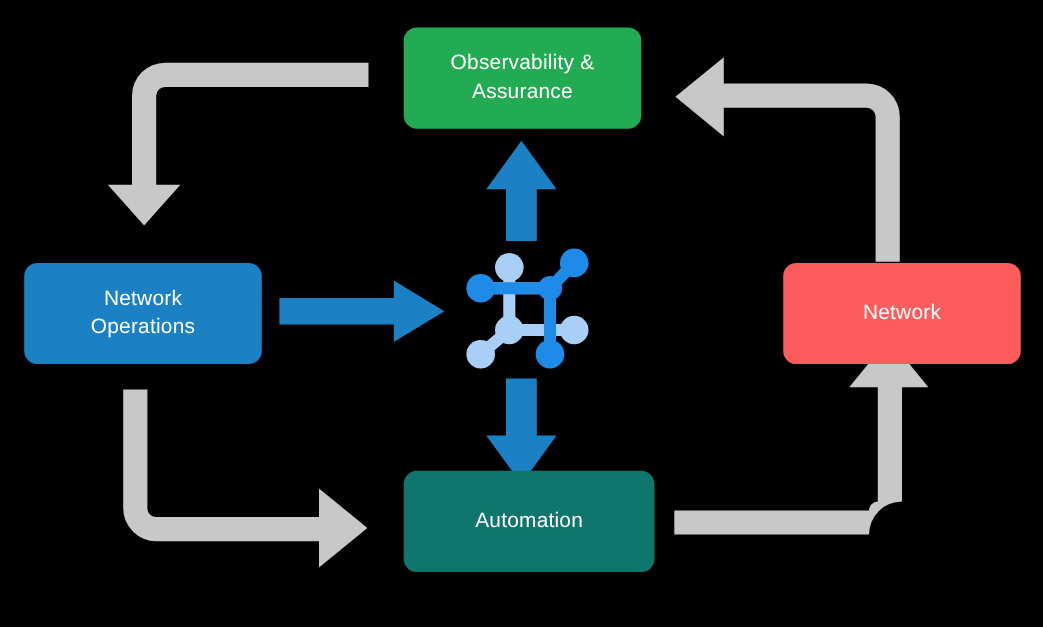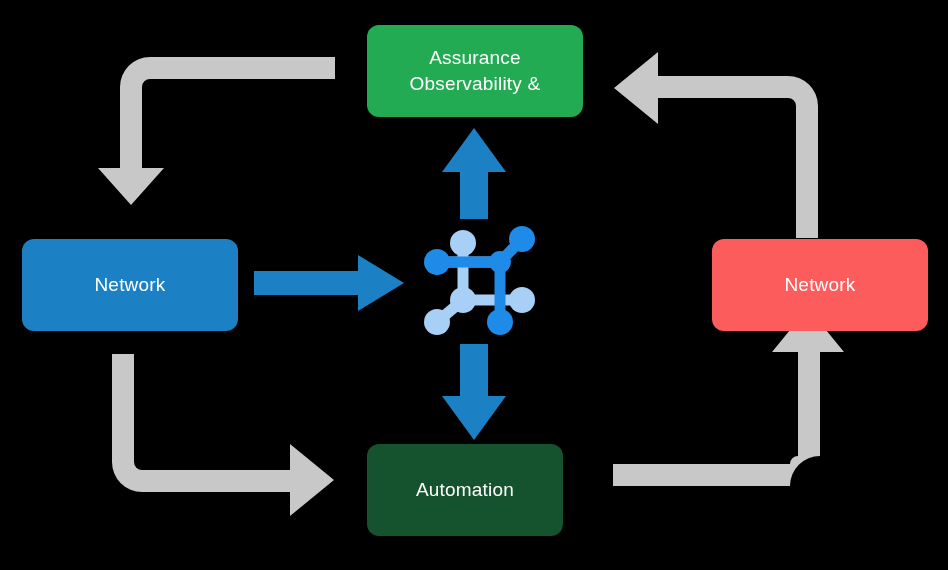--- a/index.html
+++ b/index.html
@@ -36,22 +36,22 @@
   }
   #box-operations {
     left: 22px;   top: 239px;  width: 216px; height: 92px;
     background: #1C80C4;
   }
   #box-infrastructure {
     left: 712px;  top: 239px;  width: 216px; height: 92px;
     background: #FC5C5C;
   }
   #box-automation {
-    left: 367px;  top: 444px;  width: 196px; height: 92px;
-    background: #14532d;
+    left: 367px;  top: 428px;  width: 228px; height: 92px;
+    background: #0f766e;
   }
   .svg-layer {
     position: absolute;
     left: 0; top: 0;
     width: 948px; height: 570px;
   }
   .label-line { display: block; }
 </style>
 </head>
 <body>
@@ -119,28 +119,29 @@
       <circle cx="500" cy="262" r="11" fill="#1E8BE8"></circle>
       <circle cx="463" cy="300" r="13" fill="#A8CFF5"></circle>
       <circle cx="522" cy="300" r="13" fill="#A8CFF5"></circle>
       <circle cx="437" cy="322" r="13" fill="#A8CFF5"></circle>
       <circle cx="500" cy="322" r="13" fill="#1E8BE8"></circle>
     </g>
   </svg>
 
   <div class="node-box" id="box-observability">
     <span>
+      <span class="label-line">Observability &amp;</span>
       <span class="label-line">Assurance</span>
-      <span class="label-line">Observability &amp;</span>
     </span>
   </div>
 
   <div class="node-box" id="box-operations">
     <span>
       <span class="label-line">Network</span>
+      <span class="label-line">Operations</span>
     </span>
   </div>
 
   <div class="node-box" id="box-infrastructure">
     <span>
       <span class="label-line">Network</span>
     </span>
   </div>
 
   <div class="node-box" id="box-automation">

